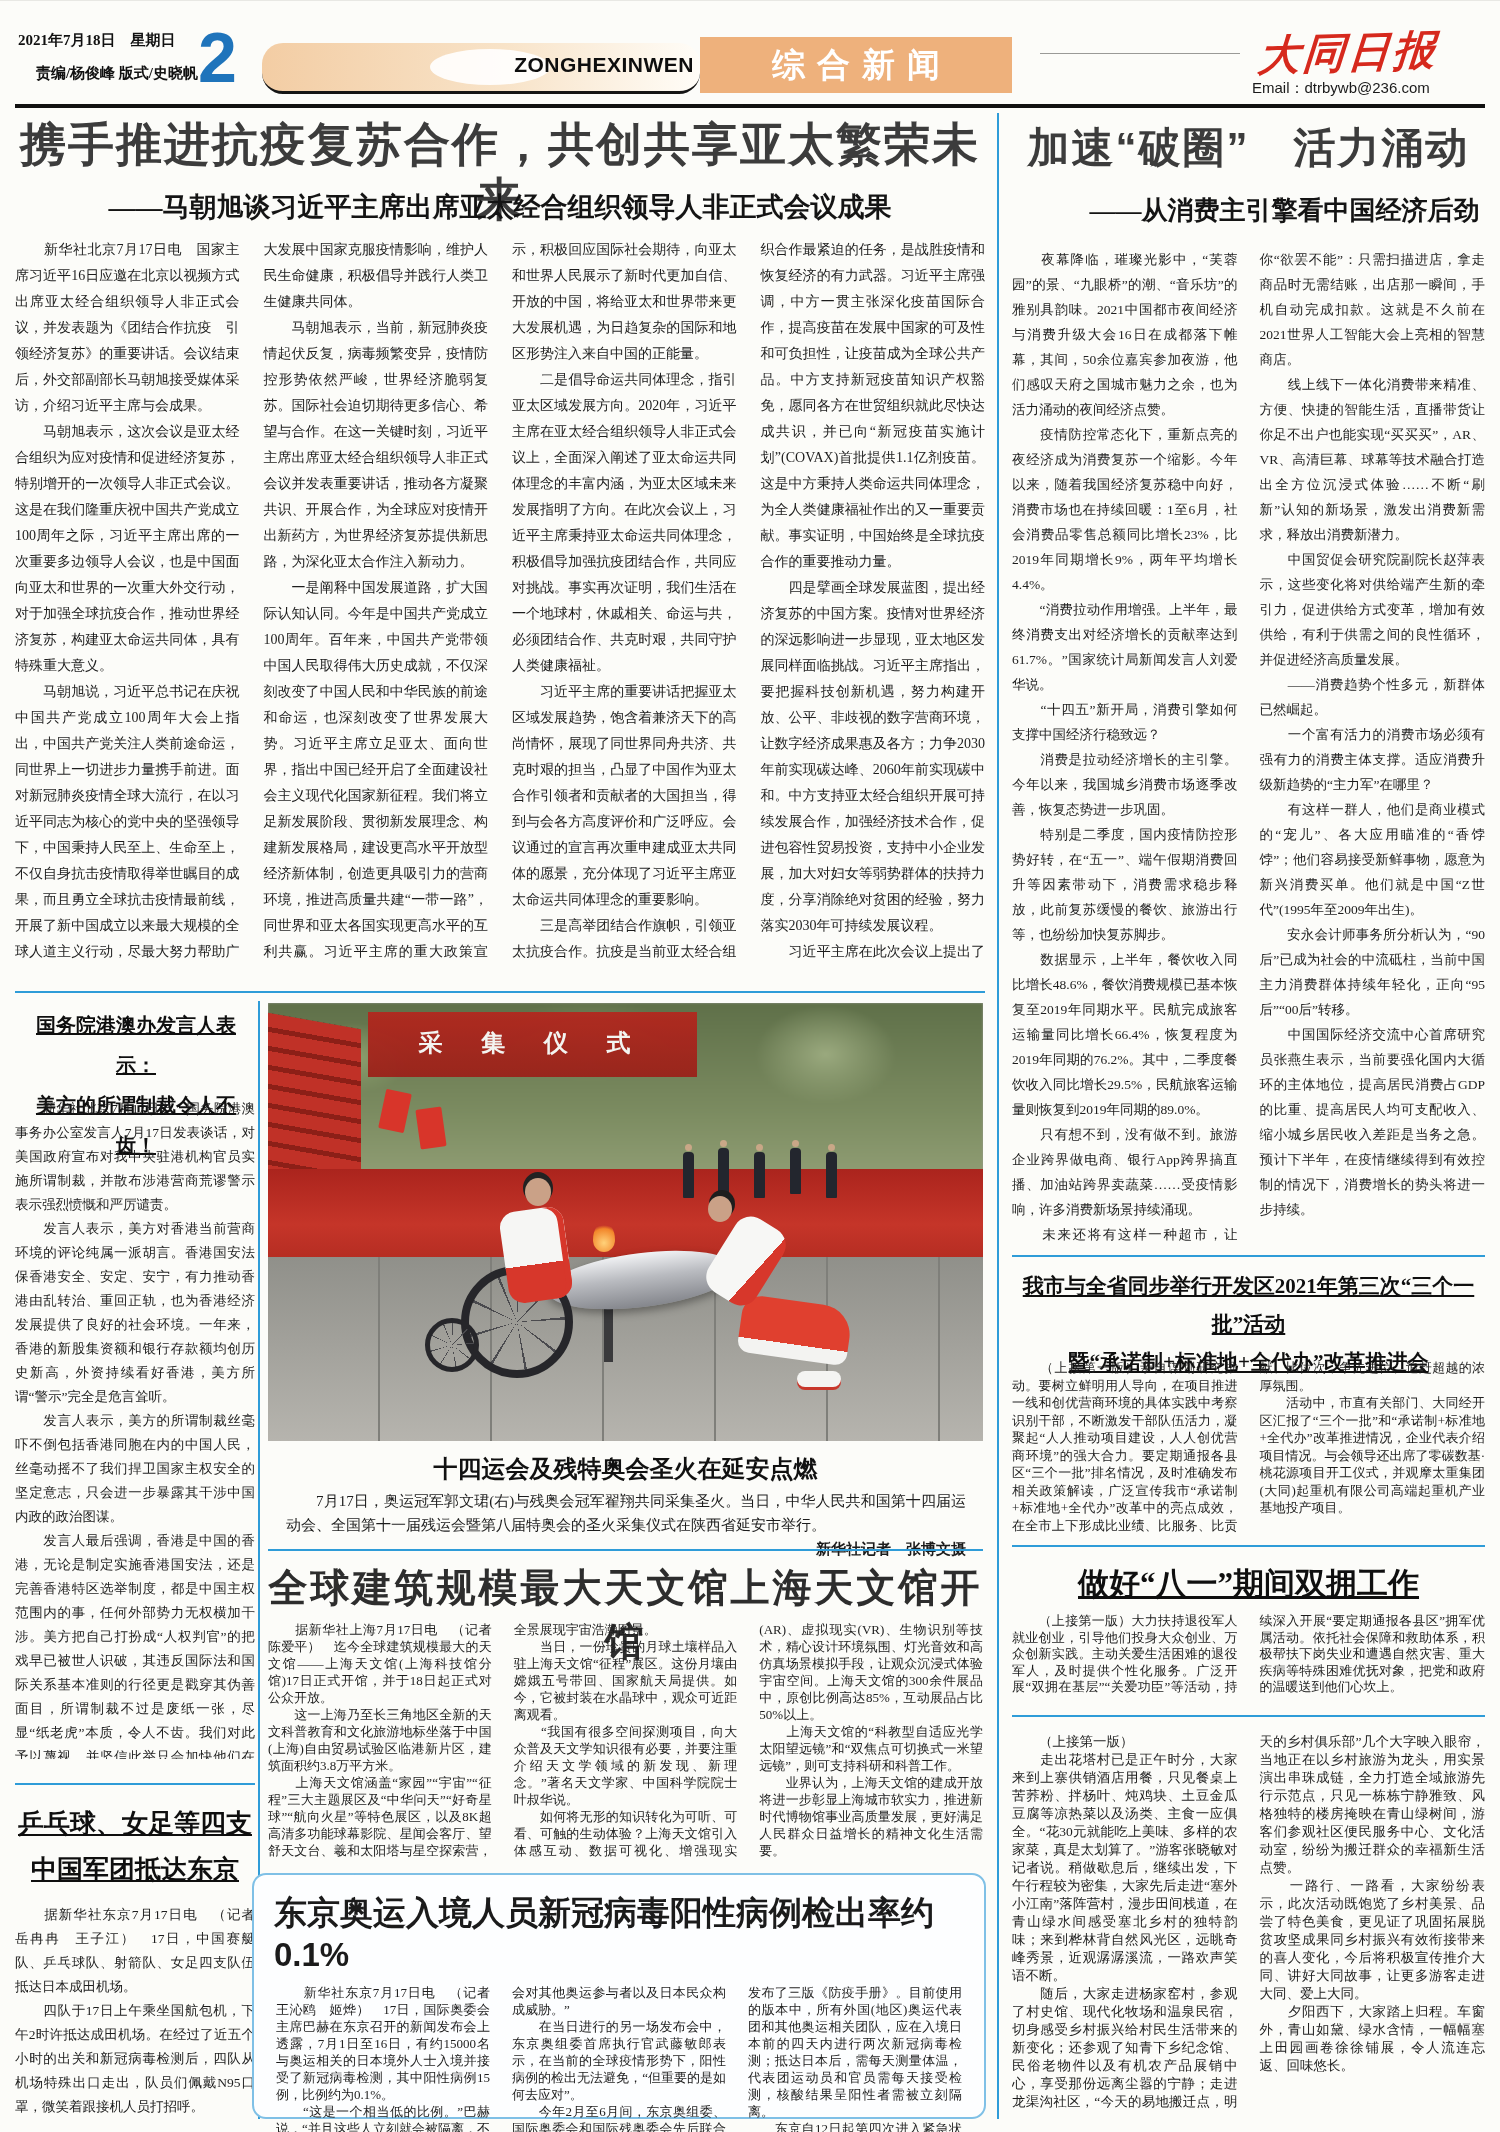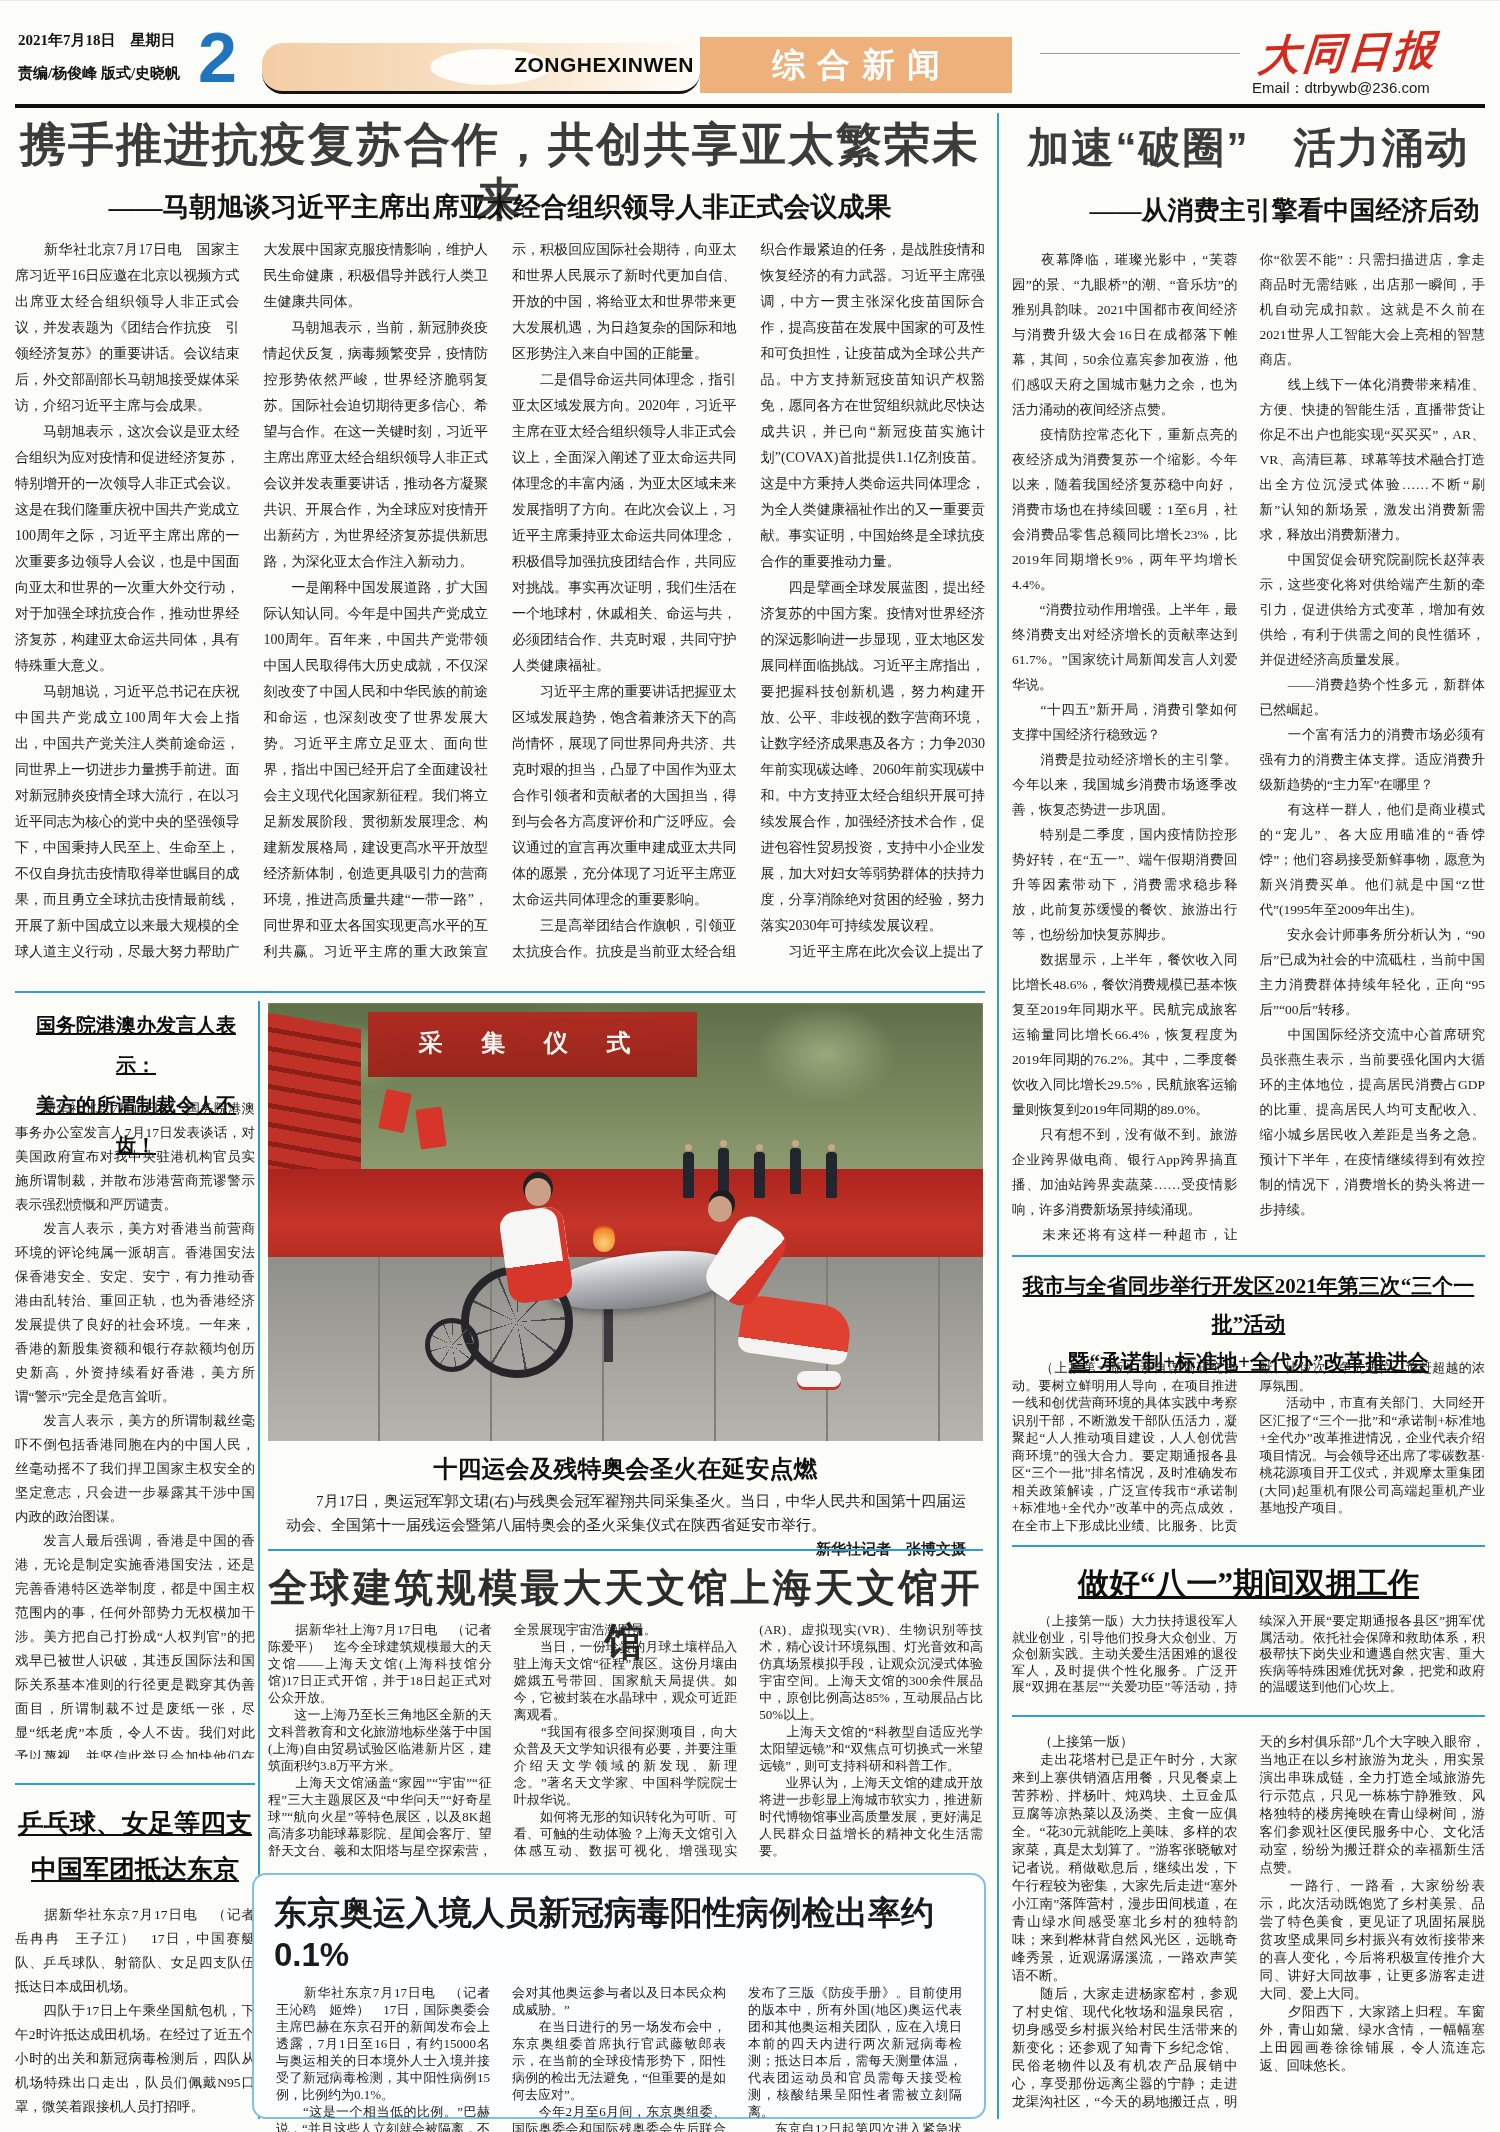--- a/index.html
+++ b/index.html
@@ -66,21 +66,21 @@
   
   .blue-box{border:2px solid #7fc0e6;border-radius:14px;background:#fdfeff;}
 </style>
 </head>
 <body>
 
 <div class="page">
 
   <div class="abs" style="left:18px;top:30px;width:180px;">
     <div class="date-line">2021年7月18日　星期日</div>
-    <div class="date-line" style="margin-top:14px;">责编/杨俊峰 版式/史晓帆</div>
+    <div class="date-line" style="margin-top:14px;text-align:right;">责编/杨俊峰 版式/史晓帆</div>
   </div>
   <div class="abs page-num sans" style="left:198px;top:22px;">2</div>
 
   <div class="abs hdr-bar" style="left:262px;top:42px;width:438px;height:48px;">
     <div class="oval"></div>
     <div class="zonghe-pinyin sans">ZONGHEXINWEN</div>
   </div>
   <div class="abs section-box sans" style="left:700px;top:36px;width:312px;height:56px;font-size:33px;line-height:56px;letter-spacing:12px;padding-left:12px;box-sizing:border-box;">综合新闻</div>
 
   <div class="abs" style="left:1040px;top:52px;width:200px;height:1px;background:#9a9a97;"></div>

